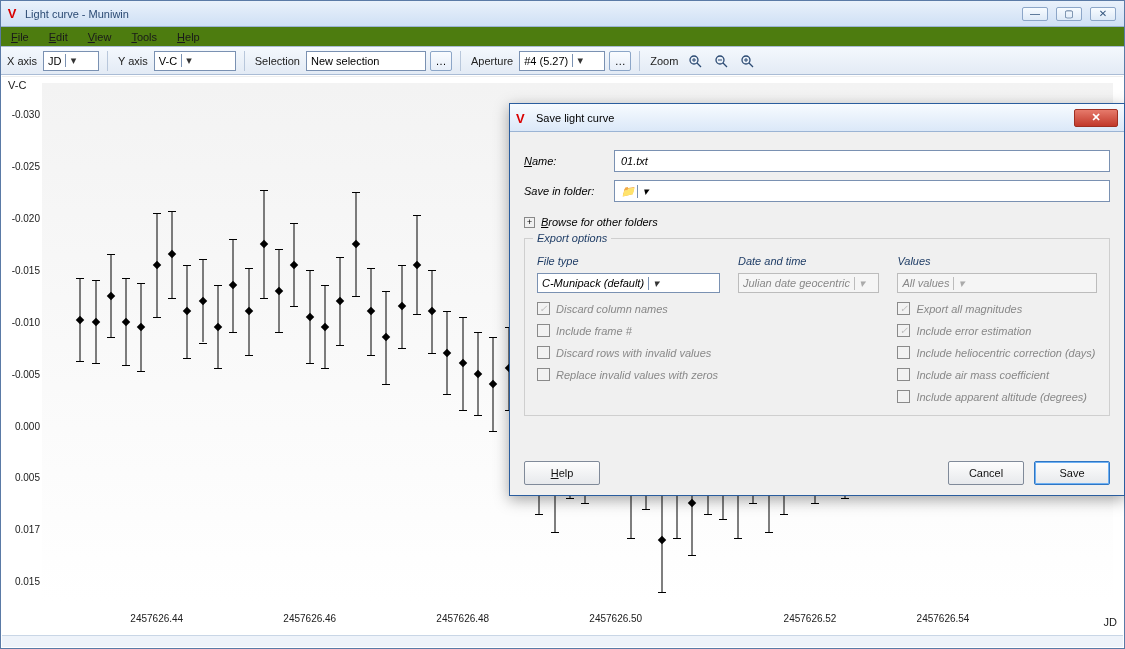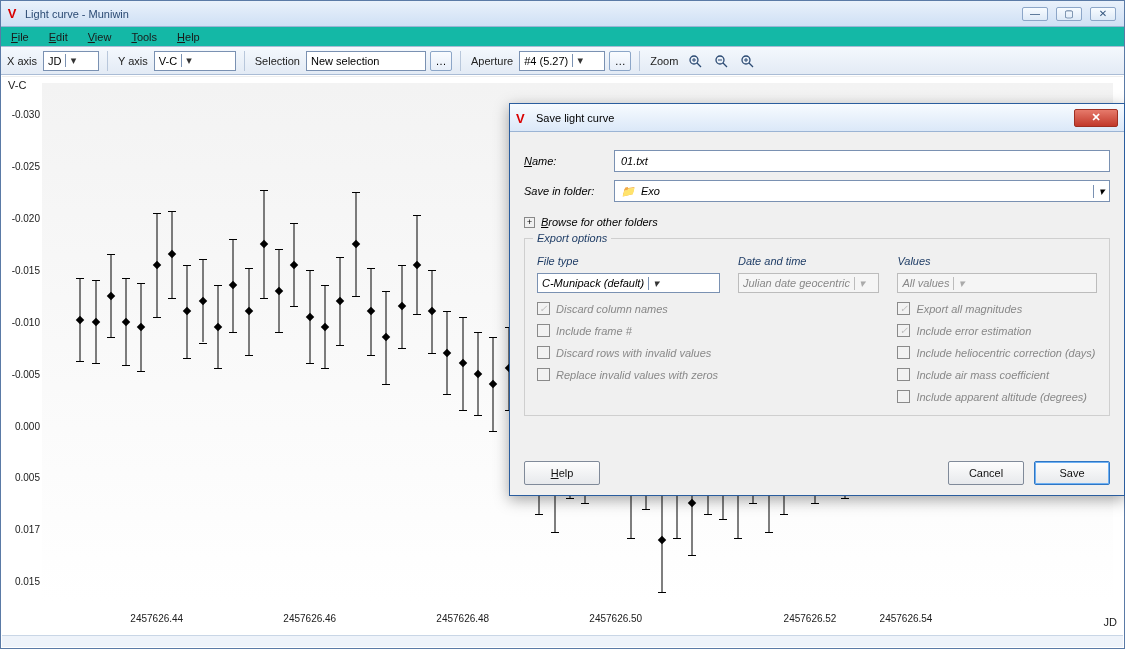--- a/index.html
+++ b/index.html
@@ -6,21 +6,21 @@
   body { width: 1125px; height: 649px; overflow: hidden; background: #d6e4f0; position: relative; }
 
   
   .win-frame { position: absolute; inset: 0; border: 1px solid #5a7aa6; background: #fff; }
   .titlebar { height: 26px; background: linear-gradient(#e9f1fb,#cfe0f5); display: flex; align-items: center; padding: 0 4px; border-bottom: 1px solid #9bb4d4; }
   .titlebar .logo { width:14px;height:14px;margin-right:6px;display:flex;align-items:center;justify-content:center;color:#d90000;font-weight:bold;font-size:13px;}
   .titlebar .ttl { color:#2b4a73; }
   .winbtns { margin-left:auto; display:flex; gap:8px; padding-right:4px;}
   .winbtn { width:26px;height:14px;border:1px solid #8ca6c8;border-radius:2px;background:linear-gradient(#f7fbff,#dde9f7);display:flex;align-items:center;justify-content:center;color:#33557e;font-size:10px;}
 
-  .menubar { height:20px; background:#14b8a6; display:flex; align-items:stretch; border-bottom:1px solid #aabcd5; }
+  .menubar { height:20px; background:#4d7c0f; display:flex; align-items:stretch; border-bottom:1px solid #aabcd5; }
   .menubar .mi { padding:0 10px; display:flex; align-items:center; color:#1a1a1a; }
   .menubar .mi span { position:relative; }
   .menubar .mi u { text-decoration:underline; }
 
   .toolbar { height:28px; background:linear-gradient(#f4f8fd,#e3ebf5); display:flex; align-items:center; border-bottom:1px solid #aabcd5; padding:0 4px; gap:4px;}
   .tb-sep { width:1px; height:20px; background:#b8c7db; margin:0 4px;}
   .tb-label { color:#222; padding:0 2px;}
   .select { height:20px; border:1px solid #7a91b2; background:#fff; display:flex; align-items:center; }
   .select .val { padding:0 4px; min-width:20px; }
   .select .arr { width:15px; border-left:1px solid #7a91b2; display:flex;align-items:center;justify-content:center;color:#333;}
@@ -170,21 +170,21 @@
         <div class="ytick" style="top: 290.64px; left: -38px; width: 36px; text-align: right;">-0.005</div>
         <div class="ytick" style="top: 342.54px; left: -38px; width: 36px; text-align: right;">0.000</div>
         <div class="ytick" style="top: 394.44px; left: -38px; width: 36px; text-align: right;">0.005</div>
         <div class="ytick" style="top: 446.34px; left: -38px; width: 36px; text-align: right;">0.017</div>
         <div class="ytick" style="top: 498.24px; left: -38px; width: 36px; text-align: right;">0.015</div>
         <div class="xtick" style="left: 114.75px; bottom: -22px;">2457626.44</div>
         <div class="xtick" style="left: 267.75px; bottom: -22px;">2457626.46</div>
         <div class="xtick" style="left: 420.75px; bottom: -22px;">2457626.48</div>
         <div class="xtick" style="left: 573.75px; bottom: -22px;">2457626.50</div>
         <div class="xtick" style="left: 768px; bottom: -22px;">2457626.52</div>
-        <div class="xtick" style="left: 864px; bottom: -22px;">2457626.54</div>
+        <div class="xtick" style="left: 901px; bottom: -22px;">2457626.54</div>
         <div class="bar" style="left: 38.25px; top: 195.144px; height: 83.04px;"></div>
         <div class="cap" style="left: 38.25px; top: 195.144px;"></div>
         <div class="cap" style="left: 38.25px; top: 278.184px;"></div>
         <div class="pt" style="left: 38.25px; top: 236.664px;"></div>
         <div class="bar" style="left: 53.55px; top: 197.22px; height: 83.04px;"></div>
         <div class="cap" style="left: 53.55px; top: 197.22px;"></div>
         <div class="cap" style="left: 53.55px; top: 280.26px;"></div>
         <div class="pt" style="left: 53.55px; top: 238.74px;"></div>
         <div class="bar" style="left: 68.85px; top: 171.27px; height: 83.04px;"></div>
         <div class="cap" style="left: 68.85px; top: 171.27px;"></div>
@@ -396,21 +396,20 @@
     <div class="row">
       <span class="lbl"><u>N</u>ame:</span>
       <div class="dlg-input">
         <span>01.txt</span>
       </div>
     </div>
     <div class="row">
       <span class="lbl">Save in folder:</span>
       <div class="folder-sel">
         <span class="ic">📁</span>
-        <span class="val">Exo</span>
         <span class="arr">▾</span>
       </div>
     </div>
     <div class="expander">
       <span class="sq">+</span>
       <span><u>B</u>rowse for other folders</span>
     </div>
 
     <div class="group">
       <div class="legend">Export options</div>

